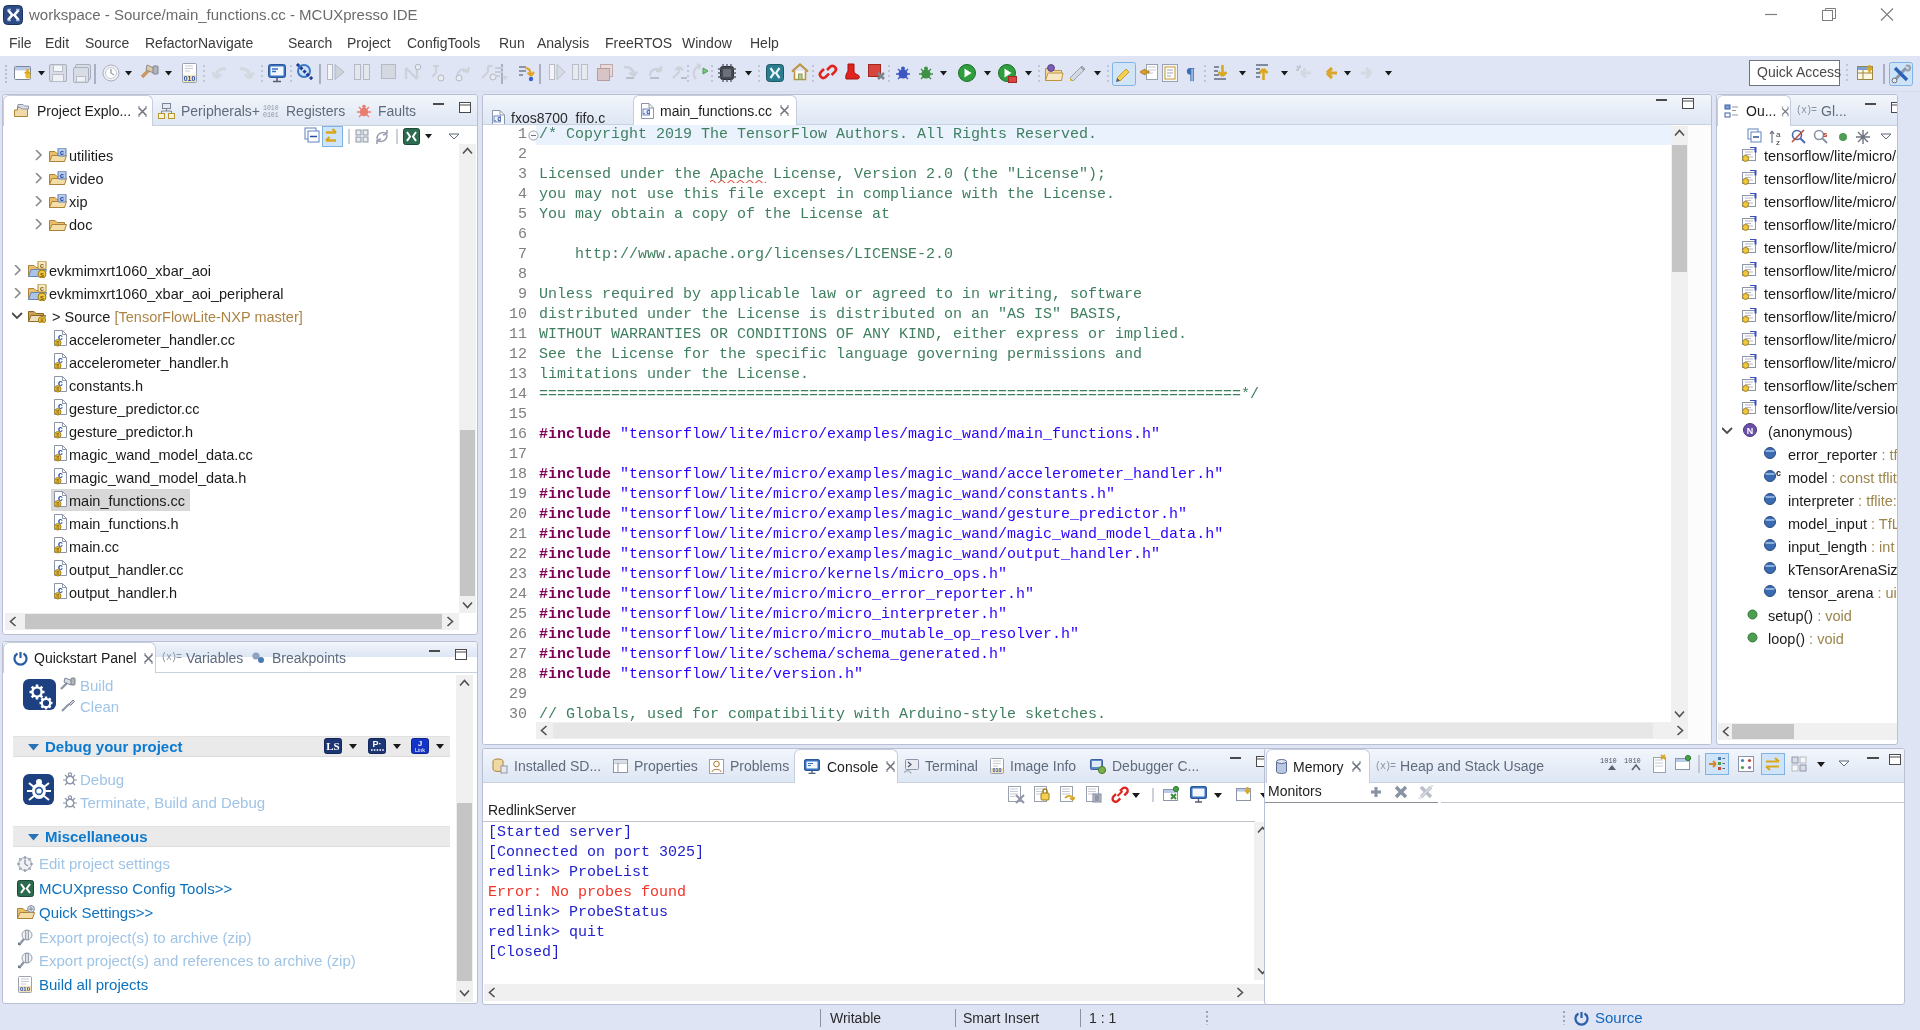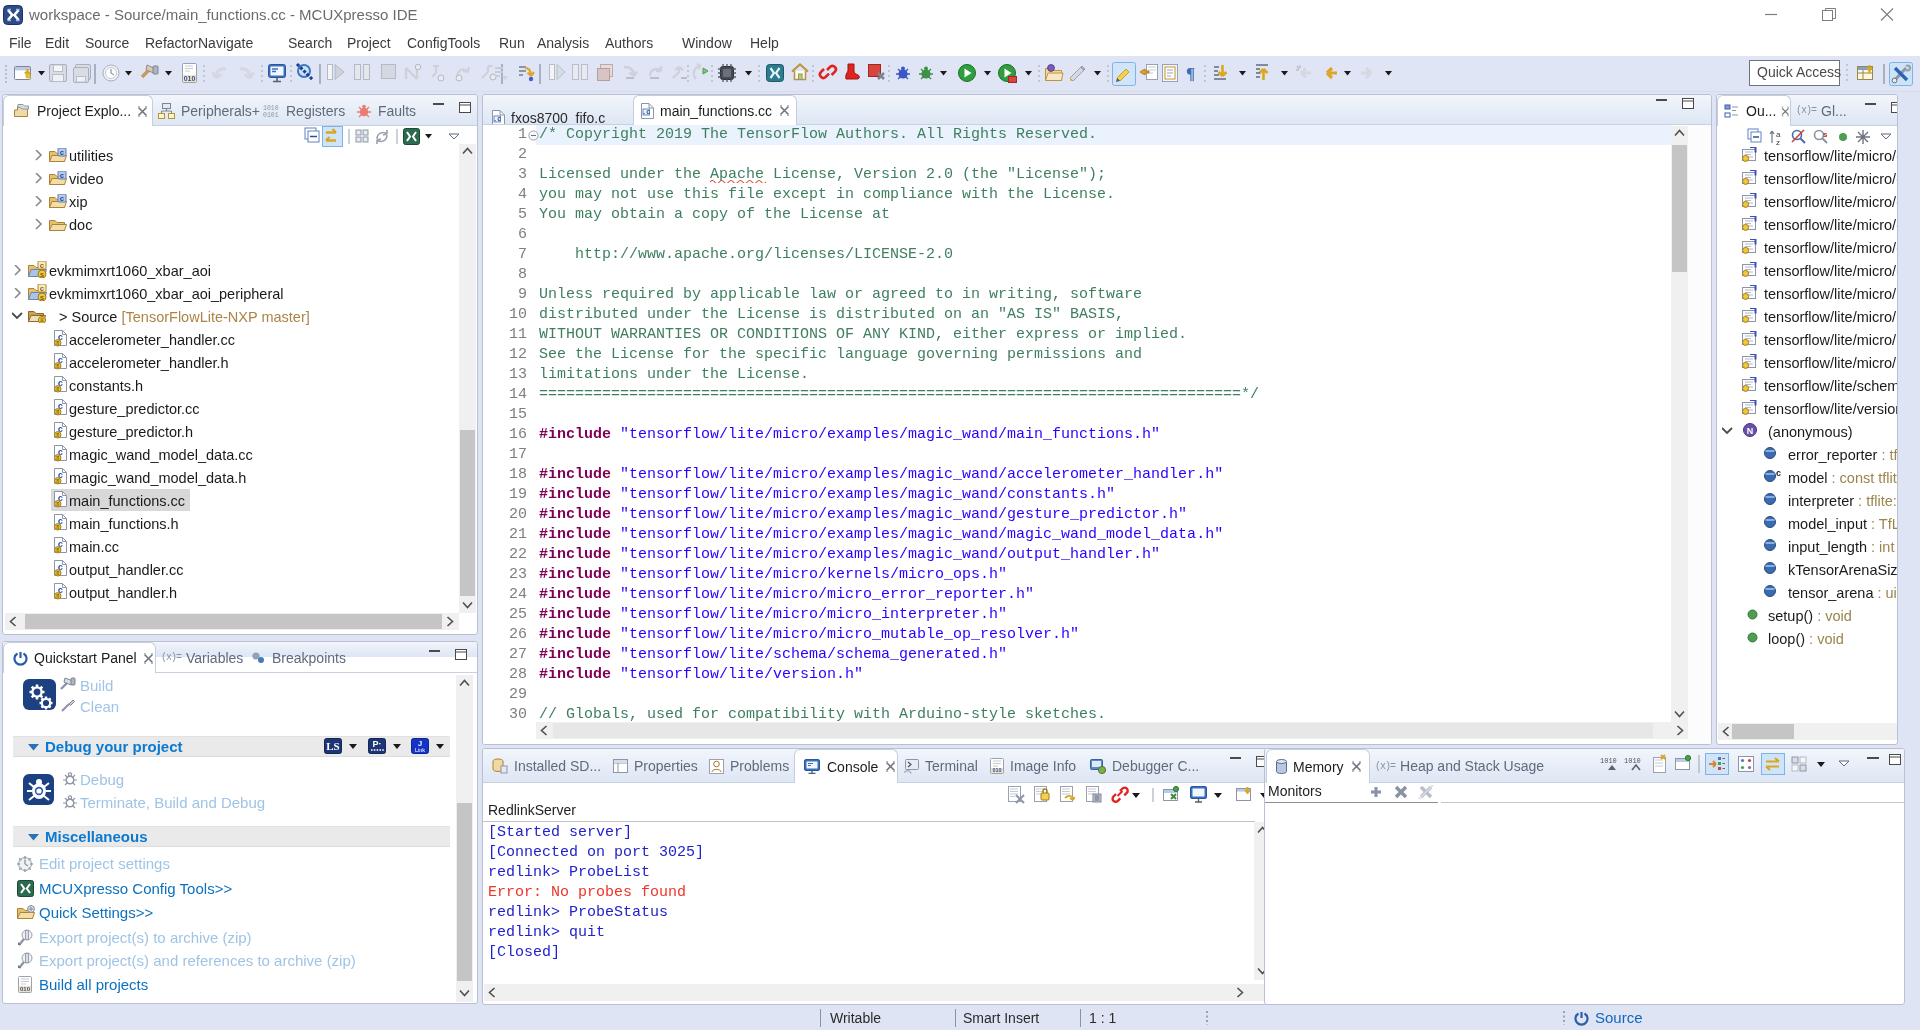--- a/index.html
+++ b/index.html
@@ -44,21 +44,21 @@
 <span class="menu-it" style="left:9px">File</span>
 <span class="menu-it" style="left:45px">Edit</span>
 <span class="menu-it" style="left:85px">Source</span>
 <span class="menu-it" style="left:145px">Refactor</span>
 <span class="menu-it" style="left:198px">Navigate</span>
 <span class="menu-it" style="left:288px">Search</span>
 <span class="menu-it" style="left:347px">Project</span>
 <span class="menu-it" style="left:407px">ConfigTools</span>
 <span class="menu-it" style="left:499px">Run</span>
 <span class="menu-it" style="left:537px">Analysis</span>
-<span class="menu-it" style="left:605px">Authors</span>
+<span class="menu-it" style="left:605px">FreeRTOS</span>
 <span class="menu-it" style="left:682px">Window</span>
 <span class="menu-it" style="left:750px">Help</span>
 </div>
 
 <div class="ab" style="left:0;top:56px;width:1920px;height:36px;background:#e0e5f5;border-bottom:1px solid #d5dcee">
 <svg class="ab" style="left:0;top:0" width="1920" height="36" viewBox="0 0 1920 36">
 <defs>
 <g id="dd">
           <path d="M0 0 L7 0 L3.5 4.5 Z" fill="#1a1a1a"></path>
         </g>
@@ -491,21 +491,21 @@
         </svg>
         <span class="ab" style="left:46px">evkmimxrt1060_xbar_aoi_peripheral</span>
       </div>
 <div class="trow" style="left:0;top:161px;width:455px">
         <svg class="ab" style="left:9px;top:7px" width="11" height="8">
           <use href="#chD"></use>
         </svg>
         <svg class="ab" style="left:25px;top:3px" width="19" height="15">
           <use href="#srcFold"></use>
         </svg>
-        <span class="ab" style="left:56px">&gt; Source <span style="color:#ac8445">[TensorFlowLite-NXP master]</span></span>
+        <span class="ab" style="left:49px">&gt; Source <span style="color:#ac8445">[TensorFlowLite-NXP master]</span></span>
       </div>
 <div class="trow" style="left:0;top:184px;width:455px">
         <svg class="ab" style="left:51px;top:2px" width="14" height="17">
           <use href="#cfile"></use>
         </svg>
         <span class="ab" style="left:66px">accelerometer_handler.cc</span>
       </div>
 <div class="trow" style="left:0;top:207px;width:455px">
         <svg class="ab" style="left:51px;top:2px" width="14" height="17">
           <use href="#cfile"></use>

